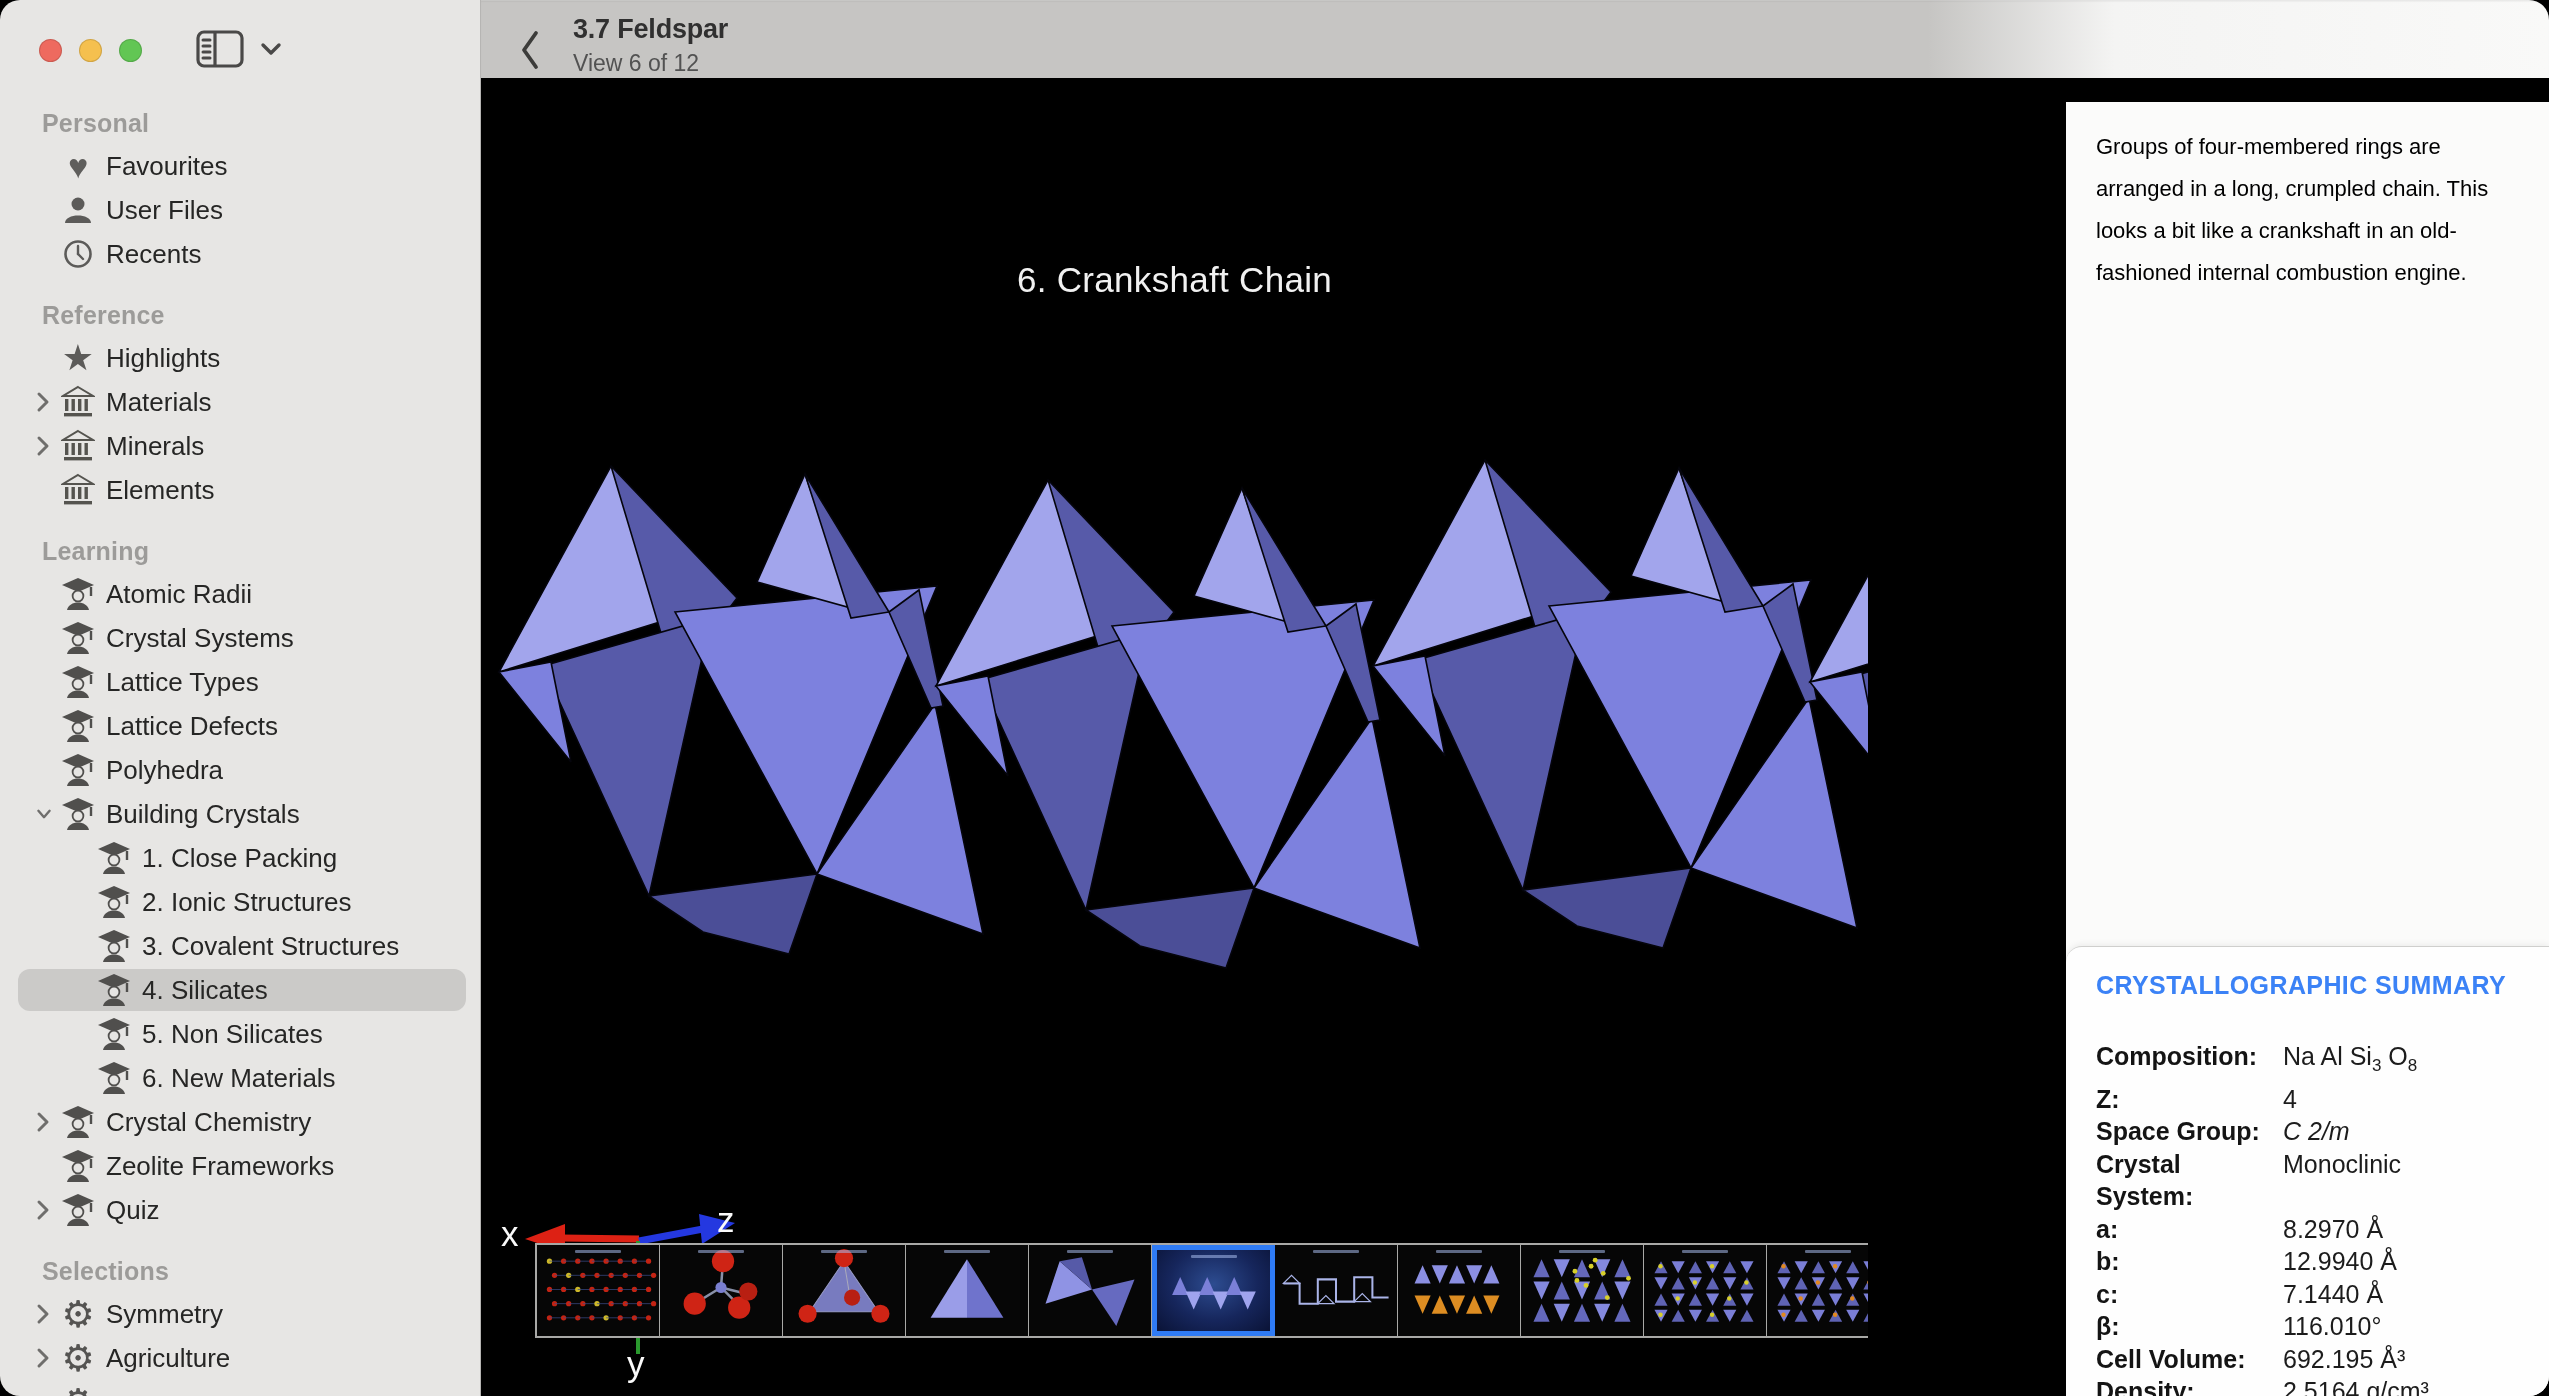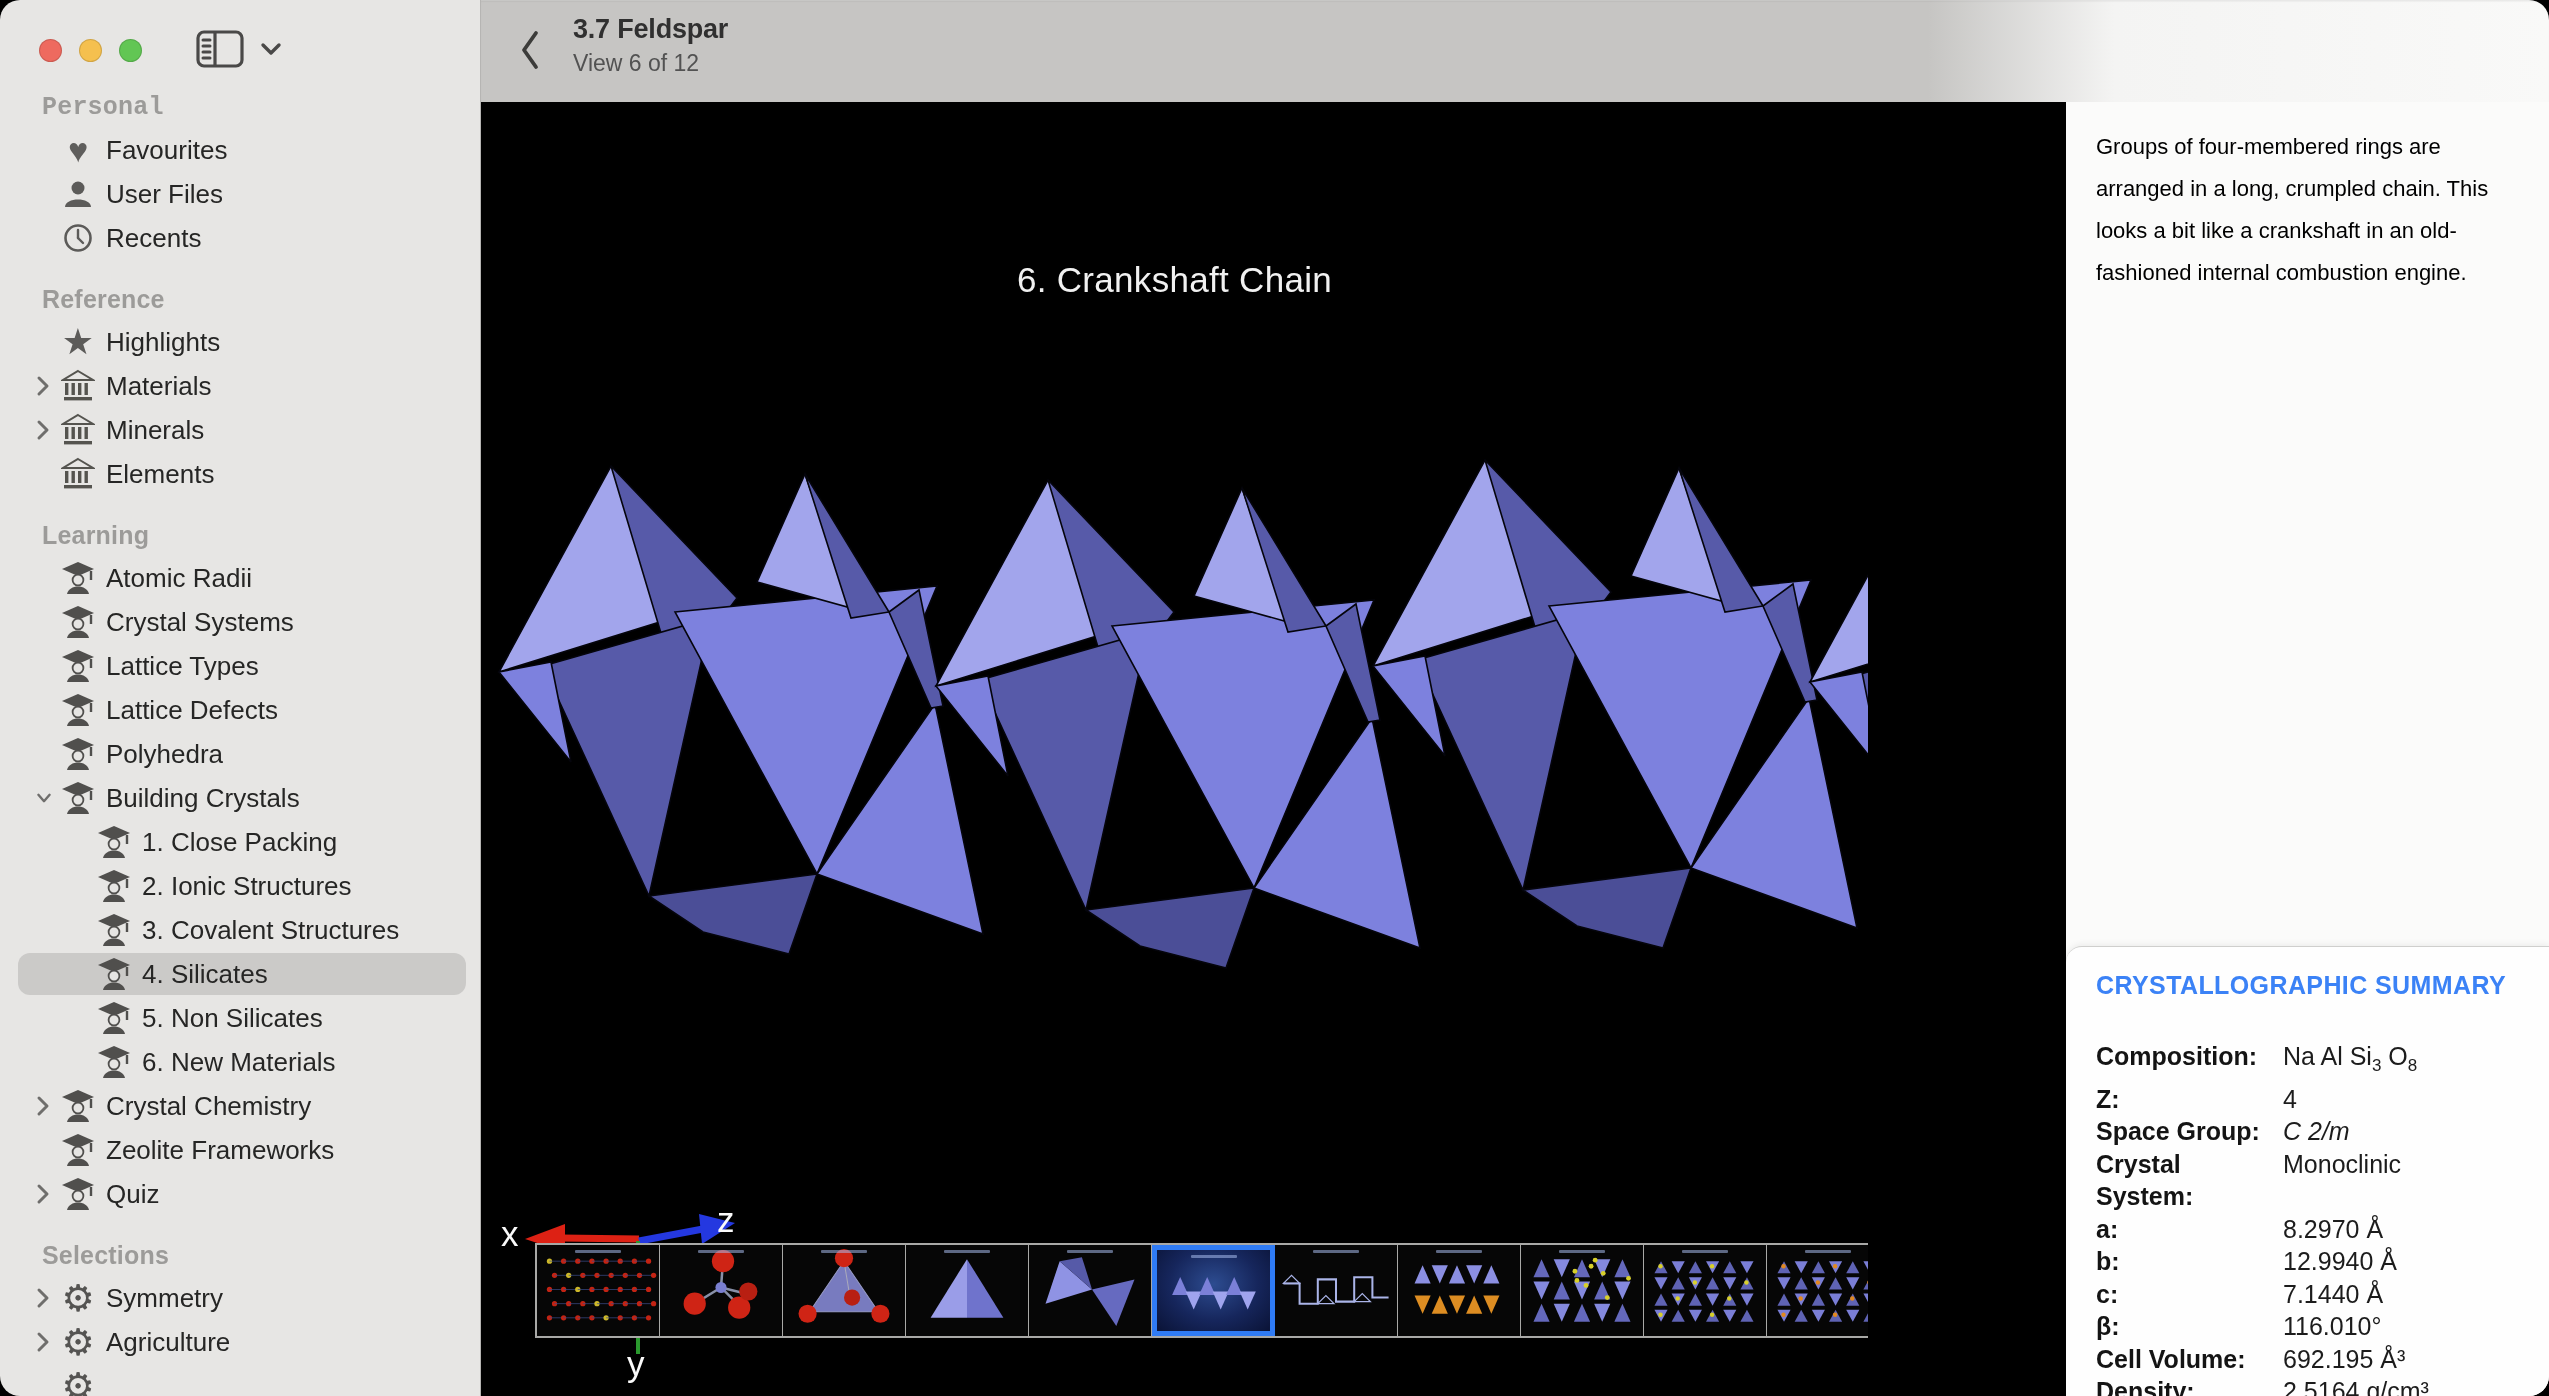--- a/index.html
+++ b/index.html
@@ -12,38 +12,38 @@
   .sidebar { position:absolute; left:0; top:0; width:481px; height:100%;
              background:#e7e6e4; border-right:1px solid #b6b5b3; z-index:5; }
   .traffic { position:absolute; top:39px; left:39px; display:flex; gap:17px; }
   .traffic span { width:23px; height:23px; border-radius:50%; display:block;
                   border:1px solid rgba(0,0,0,.14); }
   .tl-close{ background:#ee6a5f; } .tl-min{ background:#f5c04f; } .tl-zoom{ background:#62c654; }
   .toggle-wrap { position:absolute; left:196px; top:30px; display:flex; align-items:center; gap:16px; }
   .nav { position:absolute; left:0; top:86px; width:100%; }
   .nav-header { height:42px; margin-top:18px; padding-left:42px; display:flex; align-items:center;
                 font-size:25px; font-weight:700; color:#9c9b99; letter-spacing:.2px; }
-  .nav-header:first-child { margin-top:0;font-family:Liberation Mono, monospace; }
+  .nav-header:first-child { margin-top:16px; }
   .nav-row { position:relative; height:44px; display:flex; align-items:center; color:#262625;
              font-size:26px; }
   .nav-row .chev { position:absolute; left:36px; width:16px; height:22px; display:flex; align-items:center; }
   .nav-row .nicon { position:absolute; left:58px; width:40px; display:flex; justify-content:center;
                     align-items:center; color:#5c5b59; font-size:34px; line-height:1; }
   .nav-row .nlabel { position:absolute; left:106px; white-space:nowrap; }
   .nav-row.sub .nicon { left:94px; }
   .nav-row.sub .nlabel { left:142px; }
   .nav-row.selected::before { content:""; position:absolute; left:18px; right:14px; top:1px; bottom:1px;
                               background:#cbcac8; border-radius:12px; }
   .nav-row > * { position:relative; z-index:1; }
   .glyph-heart { font-size:34px; color:#5f5e5c; }
   .glyph-star { font-size:36px; color:#5c5b59; }
   .glyph-gear { font-size:37px; color:#555452; }
 
   
-  .toolbar { position:absolute; left:481px; top:0; right:0; height:102px;
+  .toolbar { position:absolute; left:481px; top:0; right:0; height:78px;
              background:linear-gradient(to right,#c6c5c3 0%, #c6c5c3 70%, #f4f4f3 79%, #f9f9f8 100%);
              box-shadow:inset 0 1px 0 rgba(255,255,255,.25), inset 0 2px 2px -1px rgba(0,0,0,.12);
              z-index:6; }
   .back-btn { position:absolute; left:28px; top:24px; width:42px; height:52px;
               display:flex; align-items:center; justify-content:center; }
   .tb-title-wrap { position:absolute; left:92px; top:14px; }
   .tb-title { font-size:27px; font-weight:700; color:#303030; letter-spacing:-.2px; }
   .tb-subtitle { font-size:23px; color:#525252; margin-top:5px; }
   .tb-icons { position:absolute; right:0; top:0; height:102px; }
 

